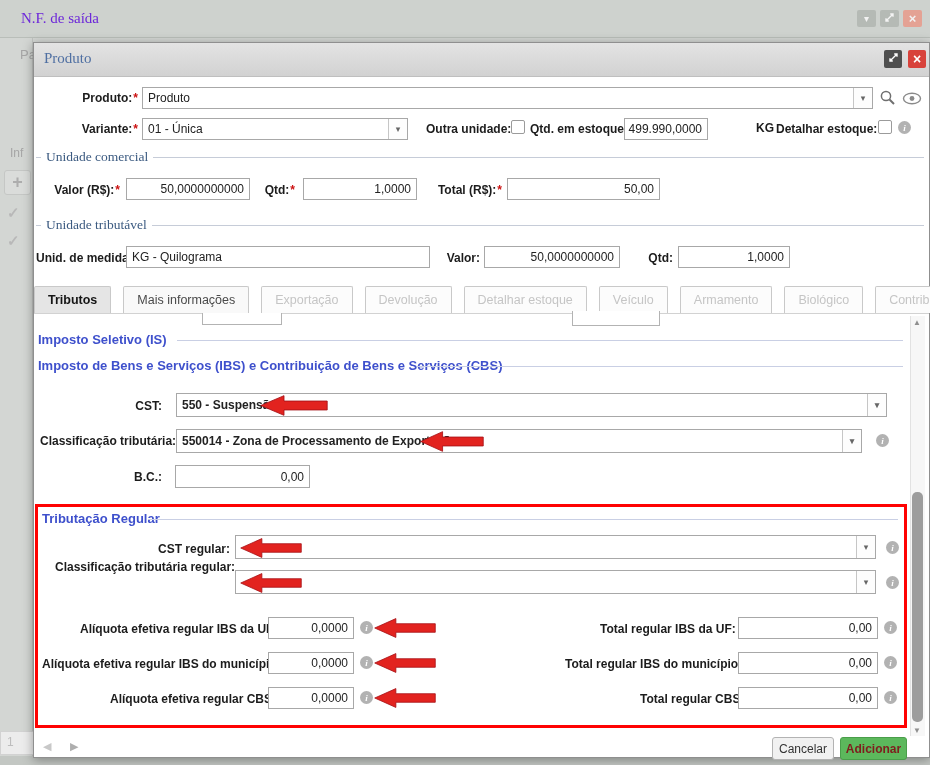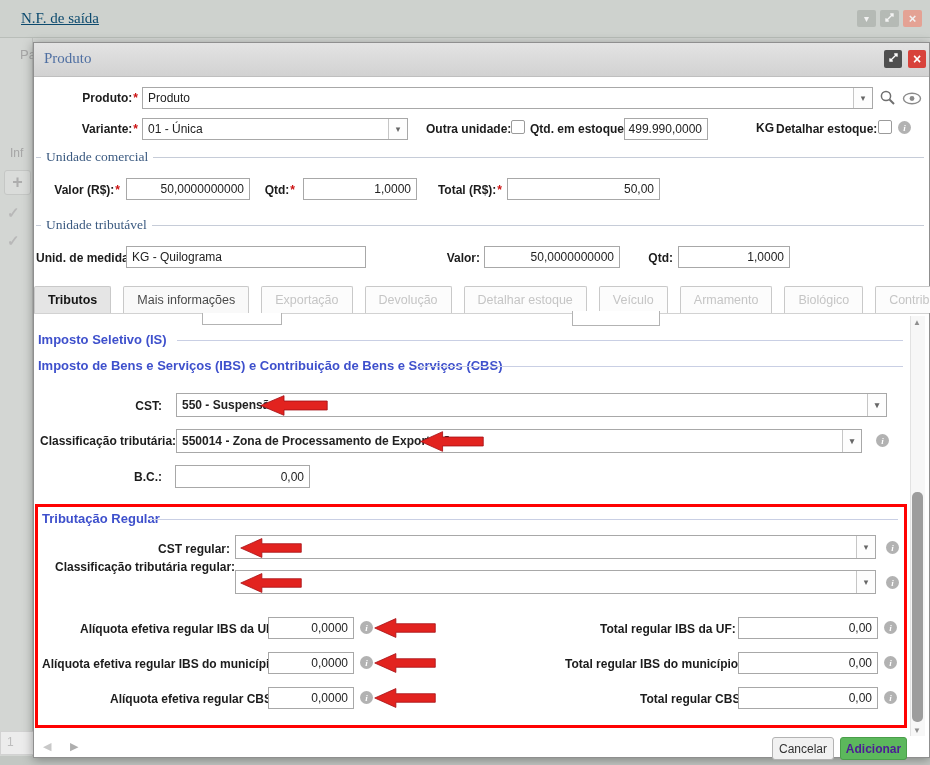--- a/index.html
+++ b/index.html
@@ -32,21 +32,21 @@
   .arrow{position:absolute;}
   .remnant{position:absolute;color:#a6a6a6;white-space:nowrap;}
   .clip-box{position:absolute;background:#fff;border:1px solid #b3b3b3;border-top:none;}
 </style>
 </head>
 <body>
 
 <div class="screen">
 
   <div class="abs" style="left:0;top:0;width:930px;height:38px;background:#ced2ce;border-bottom:1px solid #b9beb9;"></div>
-  <div class="abs serif" style="left:21px;top:10px;font-size:15px;color:#0c4a6e;text-decoration:underline;">N.F. de saída</div>
+  <div class="abs serif" style="left:21px;top:10px;font-size:15px;color:#6d28d9;">N.F. de saída</div>
   <div class="winbtn" style="left:857px;top:10px;background:#b5bab5;">
       <span style="font-size:10px;">▾</span>
     </div>
   <div class="winbtn" style="left:880px;top:10px;background:#b5bab5;">
     <span><svg width="11" height="11" viewBox="0 0 11 11">
           <path d="M2 9 L9 2 M6.2 2 H9 V4.8 M4.8 9 H2 V6.2" stroke="#f4f4f4" stroke-width="1.4" fill="none"></path>
         </svg></span>
   </div>
   <div class="winbtn" style="left:903px;top:10px;background:#e4a294;">
       <span style="font-size:13px;font-weight:bold;">×</span>
@@ -122,21 +122,21 @@
       <span>1,0000</span>
     </div>
   <div class="lbl" style="left:430px;top:183px;width:72px;"><span>Total (R$):</span><span class="req">*</span></div>
   <div class="inp num" style="left:507px;top:178px;width:153px;height:22px;">
       <span>50,00</span>
     </div>
 
   <div class="rule" style="left:36px;top:225px;width:888px;border-top-color:#c6ccd8;"></div>
   <div class="legend" style="left:41px;top:217px;">Unidade tributável</div>
   <div class="lbl" style="left:36px;top:251px;width:88px;">Unid. de medida:</div>
-  <div class="inp" style="left:126px;top:246px;width:240px;height:22px;">
+  <div class="inp" style="left:126px;top:246px;width:304px;height:22px;">
       <span>KG - Quilograma</span>
     </div>
   <div class="lbl" style="left:440px;top:251px;width:40px;">Valor:</div>
   <div class="inp num" style="left:484px;top:246px;width:136px;height:22px;">
       <span>50,0000000000</span>
     </div>
   <div class="lbl" style="left:646px;top:251px;width:27px;">Qtd:</div>
   <div class="inp num" style="left:678px;top:246px;width:112px;height:22px;">
       <span>1,0000</span>
     </div>
@@ -258,21 +258,21 @@
   <div class="inp num" style="left:738px;top:687px;width:140px;height:22px;">
       <span>0,00</span>
     </div>
   <div class="info" style="left:884px;top:691px;">
       <span>i</span>
     </div>
 
   <div class="abs" style="left:43px;top:740px;color:#c8c8c8;font-size:11px;"><span>◀</span></div>
   <div class="abs" style="left:70px;top:740px;color:#aeaeae;font-size:11px;"><span>▶</span></div>
   <div class="btn" style="left:772px;top:737px;width:62px;height:23px;background:#f1f1f1;border:1px solid #b3b3b3;color:#333;">Cancelar</div>
-  <div class="btn" style="left:840px;top:737px;width:67px;height:23px;background:#5cb85c;border:1px solid #4a9e4a;color:#4c1d95;font-weight:bold;">Adicionar</div>
+  <div class="btn" style="left:840px;top:737px;width:67px;height:23px;background:#5cb85c;border:1px solid #4a9e4a;color:#7f1d1d;font-weight:bold;">Adicionar</div>
 
   <div class="arrow" style="left:260px;top:393px;"><svg width="68" height="25" viewBox="0 0 85 28" preserveAspectRatio="none">
         <polygon points="1,14 30,3 30,9 84,9 84,19 30,19 30,25" fill="#e2231f" stroke="#a51116" stroke-width="1"></polygon>
       </svg></div>
   <div class="arrow" style="left:420px;top:429px;"><svg width="64" height="25" viewBox="0 0 85 28" preserveAspectRatio="none">
         <polygon points="1,14 30,3 30,9 84,9 84,19 30,19 30,25" fill="#e2231f" stroke="#a51116" stroke-width="1"></polygon>
       </svg></div>
   <div class="arrow" style="left:240px;top:536px;"><svg width="62" height="24" viewBox="0 0 85 28" preserveAspectRatio="none">
         <polygon points="1,14 30,3 30,9 84,9 84,19 30,19 30,25" fill="#e2231f" stroke="#a51116" stroke-width="1"></polygon>
       </svg></div>

